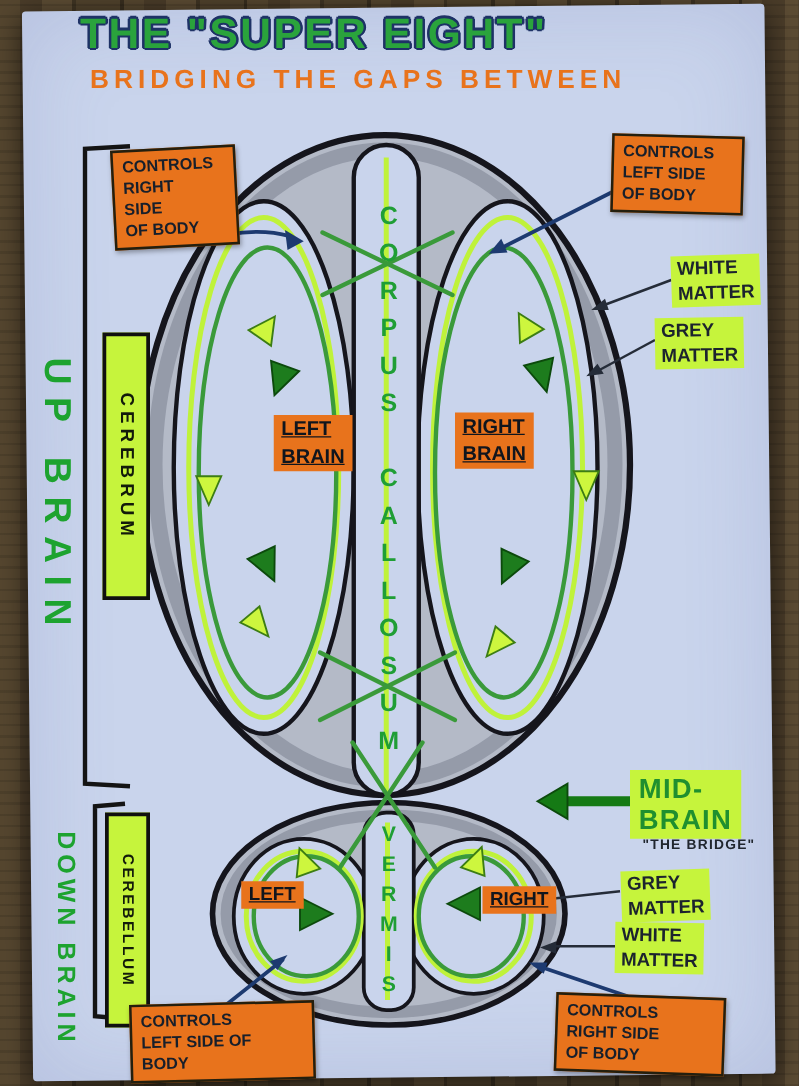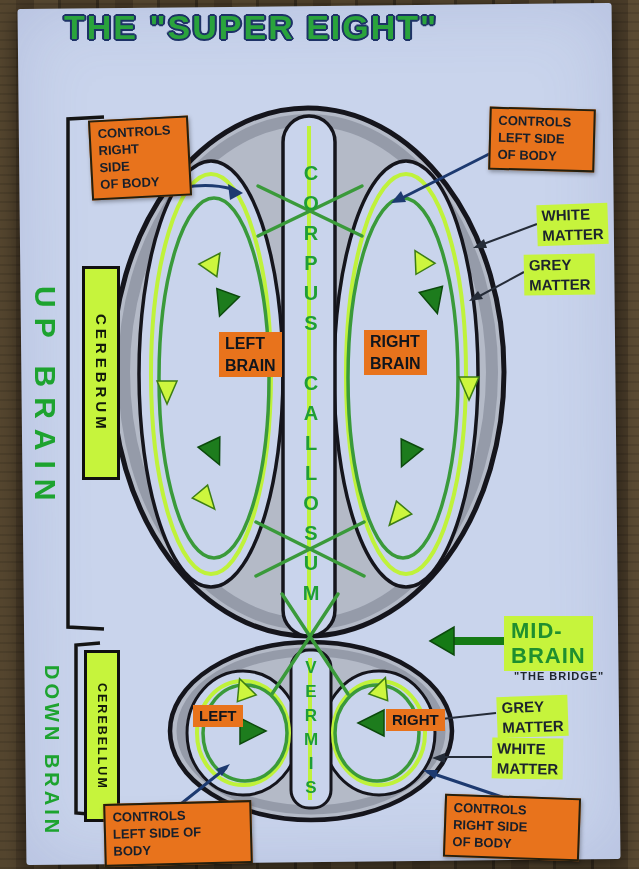--- a/index.html
+++ b/index.html
@@ -34,21 +34,21 @@
   .subtitle2 .num {
     color:#1e3266; background:#e8731c; padding:0 4px; font-size:23px; margin:0 3px;
   }
 
   .note-box {
     background:#e8731c; border:2px solid #241f0e; color:#171f2b;
     font-size:13px; line-height:1.3; padding:4px 7px;
     box-shadow:1px 2px 4px rgba(0,0,0,.35);
   }
   .tag-orange {
-    background:#e8731c; padding:1px 6px; font-size:16px; line-height:1.35; color:#10151d;
+    background:#e8731c; padding:1px 6px; font-size:16px; line-height:1.35; color:#10151d;text-decoration:underline;
   }
   .hl { background:#c6f43c; padding:1px 5px; font-size:15px; line-height:1.3; }
 
   .v-upright { writing-mode:vertical-lr; text-orientation:upright; line-height:1; }
   .v-side { writing-mode:vertical-rl; line-height:1; }
 
   .corpus { left:284px; top:134px; width:54px; height:505px;
     display:flex; align-items:center; justify-content:center; }
   .corpus span { color:#1f9e35; font-size:20px; letter-spacing:8px; }
 
@@ -165,20 +165,21 @@
     <g>
       <line x1="512" y1="641" x2="452" y2="641" stroke="#157a15" stroke-width="8"></line>
       <polygon points="430,641 454,627 454,655" fill="#157a15" stroke="#0c4a0c" stroke-width="1.5"></polygon>
     </g>
 
     <path d="M104,117 L68,119 L68,627 L104,629" fill="none" stroke="#141414" stroke-width="3.5"></path>
     <path d="M100,643 L76,645 L76,813 L100,815" fill="none" stroke="#141414" stroke-width="3.5"></path>
   </svg>
 
   <div class="lbl title">THE "SUPER EIGHT"</div>
+  <div class="lbl subtitle1">BRIDGING THE GAPS BETWEEN</div>
 
   <div class="lbl note-box pre" style="left:90px; top:118px; width:82px; transform:rotate(-3deg);">CONTROLS
 RIGHT
 SIDE
 OF BODY</div>
   <div class="lbl note-box pre" style="left:489px; top:108px; width:88px; transform:rotate(1.5deg);">CONTROLS
 LEFT SIDE
 OF BODY</div>
   <div class="lbl hl pre" style="left:537px; top:204px; transform:rotate(-2deg);">WHITE
 MATTER</div>

